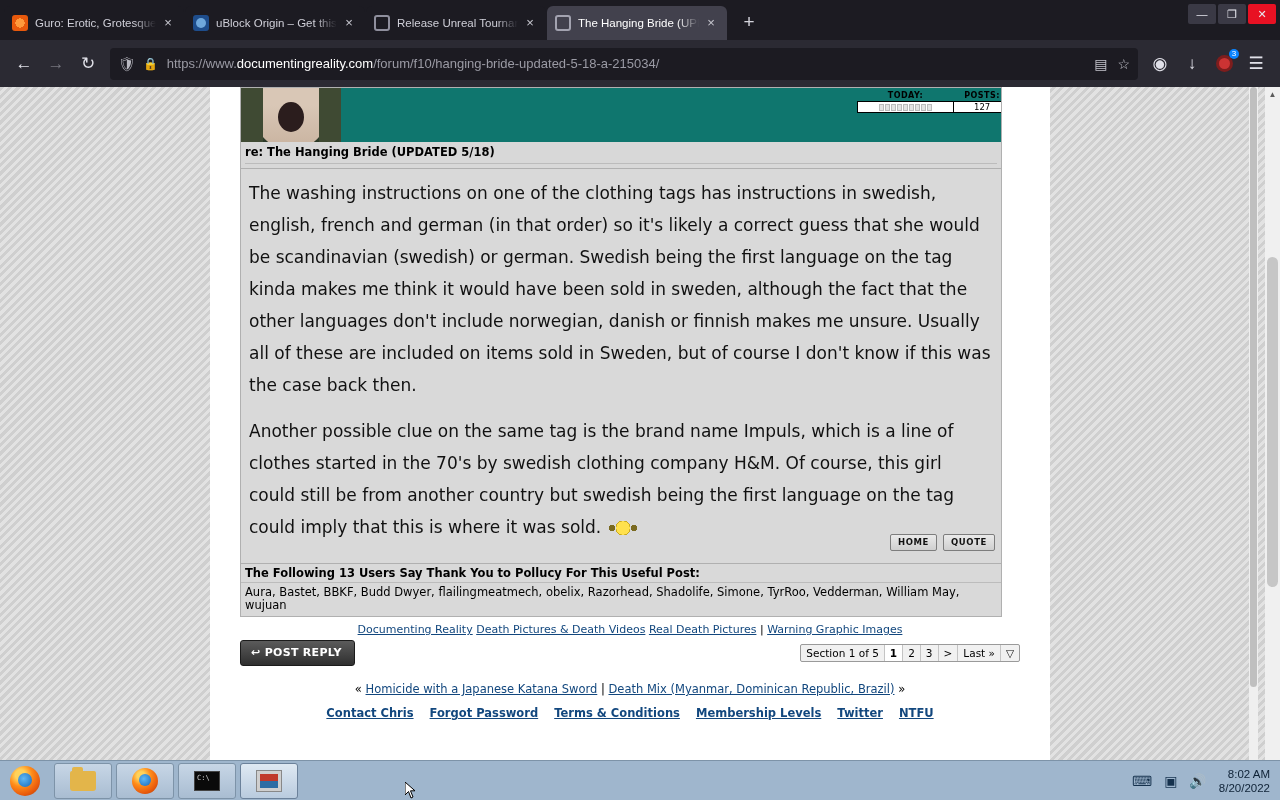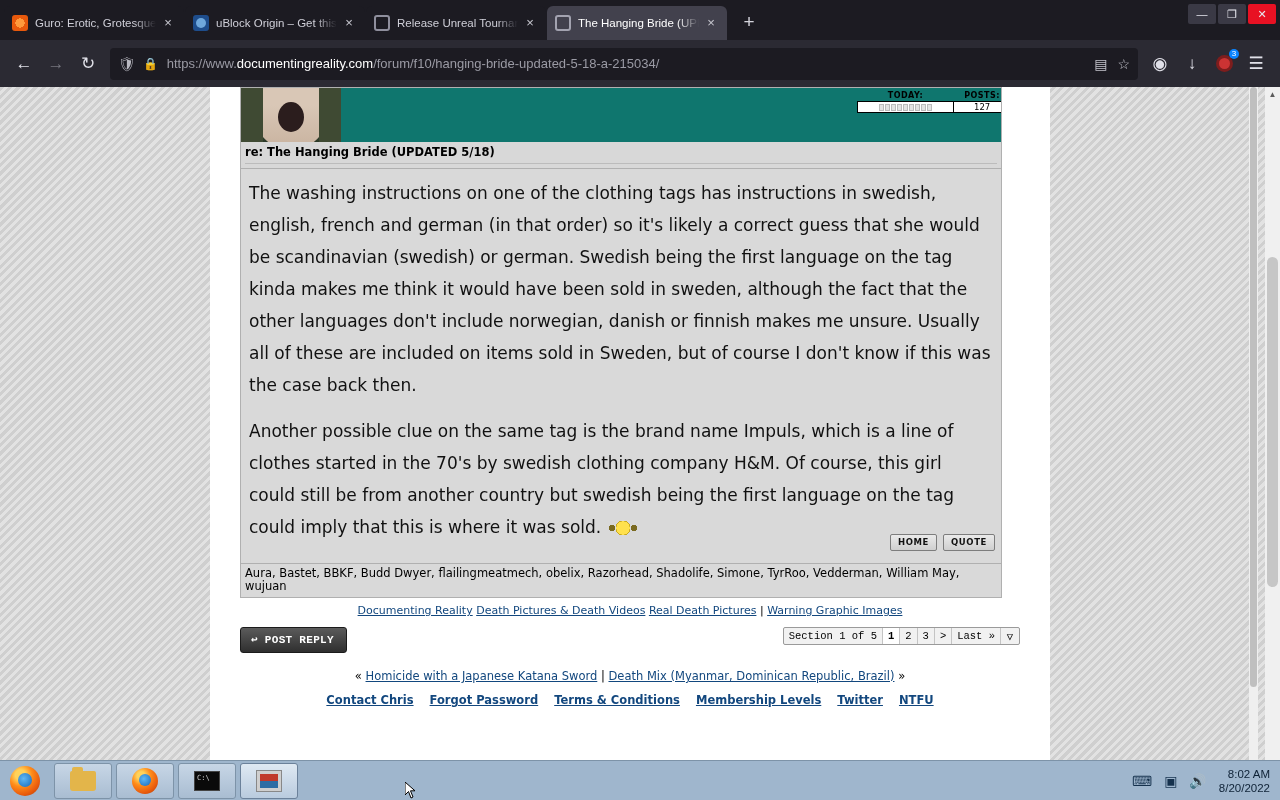--- a/index.html
+++ b/index.html
@@ -181,22 +181,22 @@
   .thankshead {
     font-weight: bold; font-size: 11.5px; padding: 2px 4px;
     border-bottom: 1px solid #bcbcbc;
   }
   .thanksbody { font-size: 11.5px; padding: 3px 4px 4px 4px; line-height: 13px; }
 
   .breadlinks { text-align: center; padding: 6px 0 4px 0; font-size: 11px; }
   .breadlinks a { color: #12477e; text-decoration: underline; }
 
   .actionrow {
-    display: flex; justify-content: space-between;
-    margin-top: 6px; height: 26px; font-family: Liberation Mono, monospace;
+    display: flex; align-items: center; justify-content: space-between;
+    height: 26px;
   }
   .postreply {
     background: linear-gradient(#5b5b5b, #2f2f2f); color: #fff; border: 1px solid #1b1b1b;
     border-radius: 3px; font-size: 11px; font-weight: bold; padding: 5px 12px 6px 10px;
     letter-spacing: .3px;
   }
   .pager {
     display: flex; align-items: stretch; border: 1px solid #9a9a9a;
     background: #f1f1f1; font-size: 10.5px; height: 18px; border-radius: 2px;
     overflow: hidden;
@@ -377,20 +377,21 @@
         <div class="postbody">
           <p>The washing instructions on one of the clothing tags has instructions in swedish, english, french and german (in that order) so it's likely a correct guess that she would be scandinavian (swedish) or german. Swedish being the first language on the tag kinda makes me think it would have been sold in sweden, although the fact that the other languages don't include norwegian, danish or finnish makes me unsure. Usually all of these are included on items sold in Sweden, but of course I don't know if this was the case back then.</p>
           <p><span>Another possible clue on the same tag is the brand name Impuls, which is a line of clothes started in the 70's by swedish clothing company H&amp;M. Of course, this girl could still be from another country but swedish being the first language on the tag could imply that this is where it was sold.</span> <span class="emoji"></span></p>
           <div class="btnrow">
             <div class="vbtn">HOME</div>
             <div class="vbtn">QUOTE</div>
           </div>
         </div>
 
         <div class="thanksbox">
+          <div class="thankshead">The Following 13 Users Say Thank You to Pollucy For This Useful Post:</div>
           <div class="thanksbody">Aura, Bastet, BBKF, Budd Dwyer, flailingmeatmech, obelix, Razorhead, Shadolife, Simone, TyrRoo, Vedderman, William May, wujuan</div>
         </div>
       </div>
 
       <div class="breadlinks">
         <a href="#">Documenting Reality</a>
         <a href="#">Death Pictures &amp; Death Videos</a>
         <a href="#">Real Death Pictures</a>
         <span>|</span>
         <a href="#">Warning Graphic Images</a>

